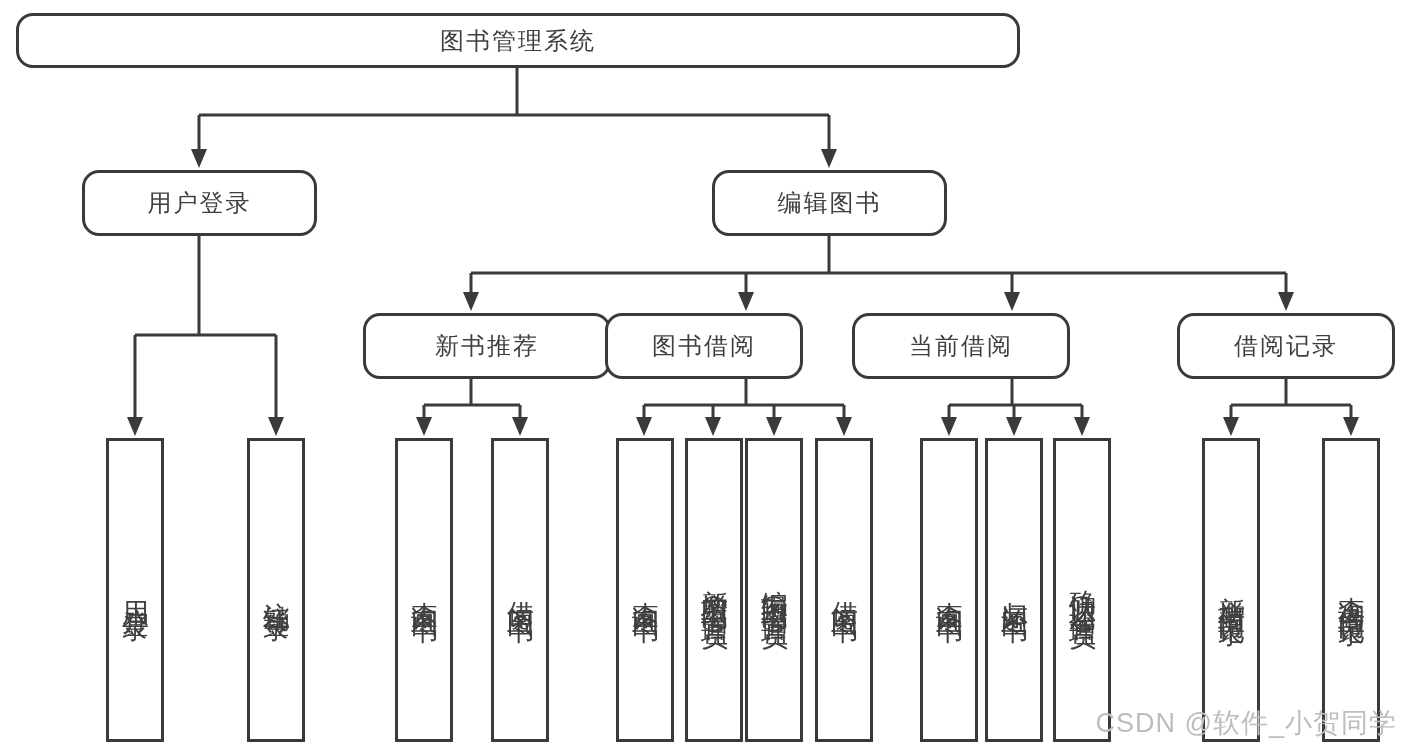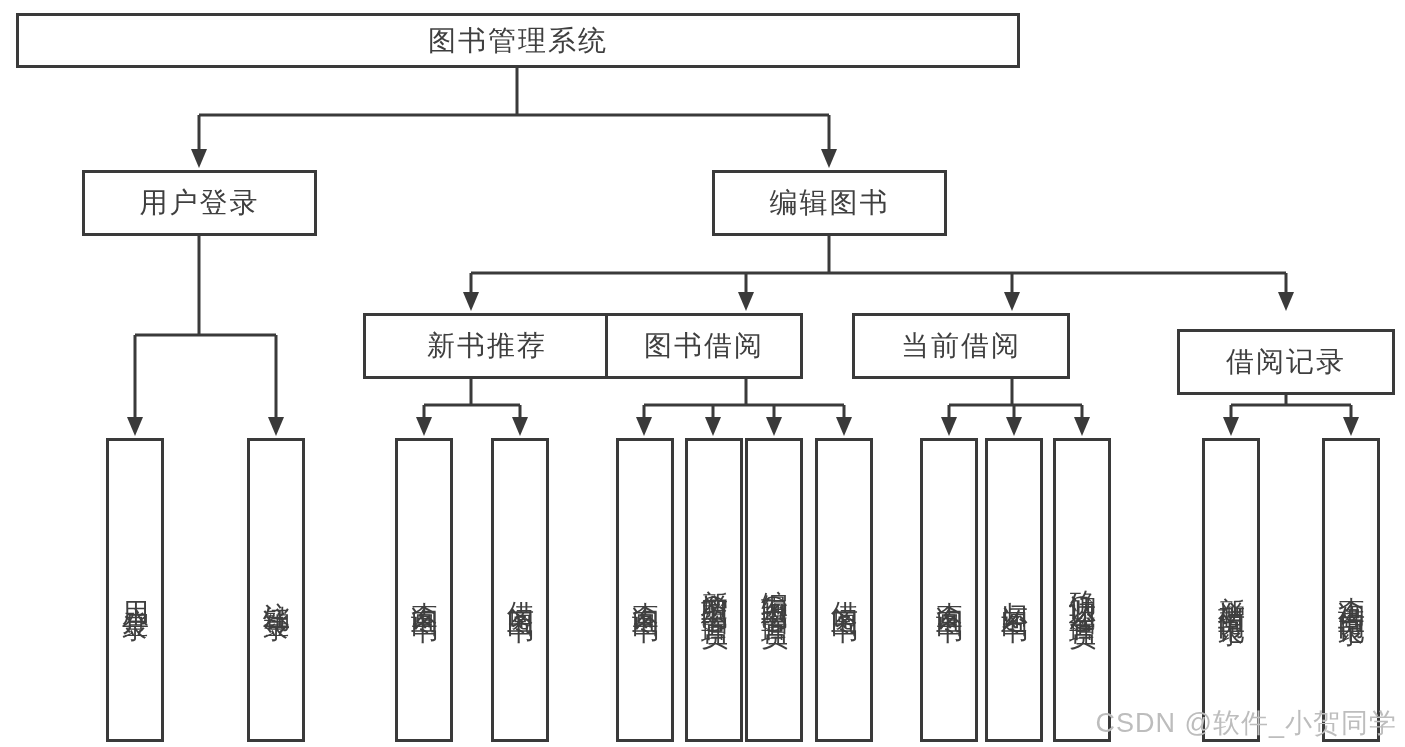--- a/index.html
+++ b/index.html
@@ -16,42 +16,43 @@
     position:absolute;
     box-sizing:border-box;
     border:3px solid #3a3a3a;
     background:#ffffff;
     display:flex;
     align-items:center;
     justify-content:center;
     color:#3f3f3f;
   }
   .hbox{
-    font-size:28px;
+    font-size:24px;
     letter-spacing:2px;
     white-space:nowrap;
+    border-radius:17px;
   }
   .vbox{
     top:438px;
     width:58px;
     height:304px;
     font-size:27px;
     letter-spacing:5px;
     writing-mode:vertical-rl;
     text-orientation:mixed;
     line-height:1;
   }
   
   .n-root          {left:16px;  top:13px;  width:1004px; height:55px;}
   .n-user-login    {left:82px;  top:170px; width:235px;  height:66px;}
   .n-book-mgmt     {left:712px; top:170px; width:235px;  height:66px;}
   .n-new-book-rec  {left:363px; top:313px; width:248px;  height:66px;}
   .n-book-borrow   {left:605px; top:313px; width:198px;  height:66px;font-family:Liberation Serif, serif;}
   .n-current-borrow{left:852px; top:313px; width:218px;  height:66px;}
-  .n-borrow-record {left:1177px;top:313px; width:218px;  height:66px;margin-top:16px;}
+  .n-borrow-record {left:1177px;top:313px; width:218px;  height:66px;}
   
   .l1 {left:106px;}  .l2 {left:247px;}  .l3 {left:395px;}  .l4 {left:491px;}
   .l5 {left:616px;}  .l6 {left:685px;}  .l7 {left:745px;}  .l8 {left:815px;}
   .l9 {left:920px;}  .l10{left:985px;}  .l11{left:1053px;} .l12{left:1202px;}
   .l13{left:1322px;}
   .watermark{
     position:absolute;
     right:8px;
     bottom:6px;
     font-size:27px;

